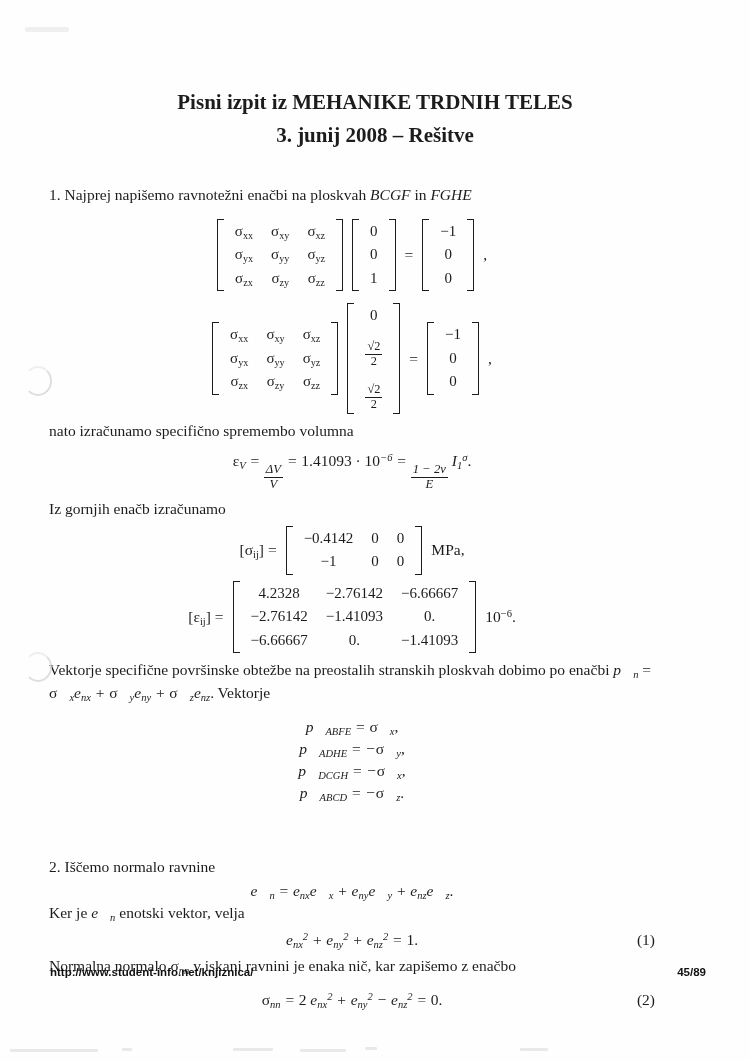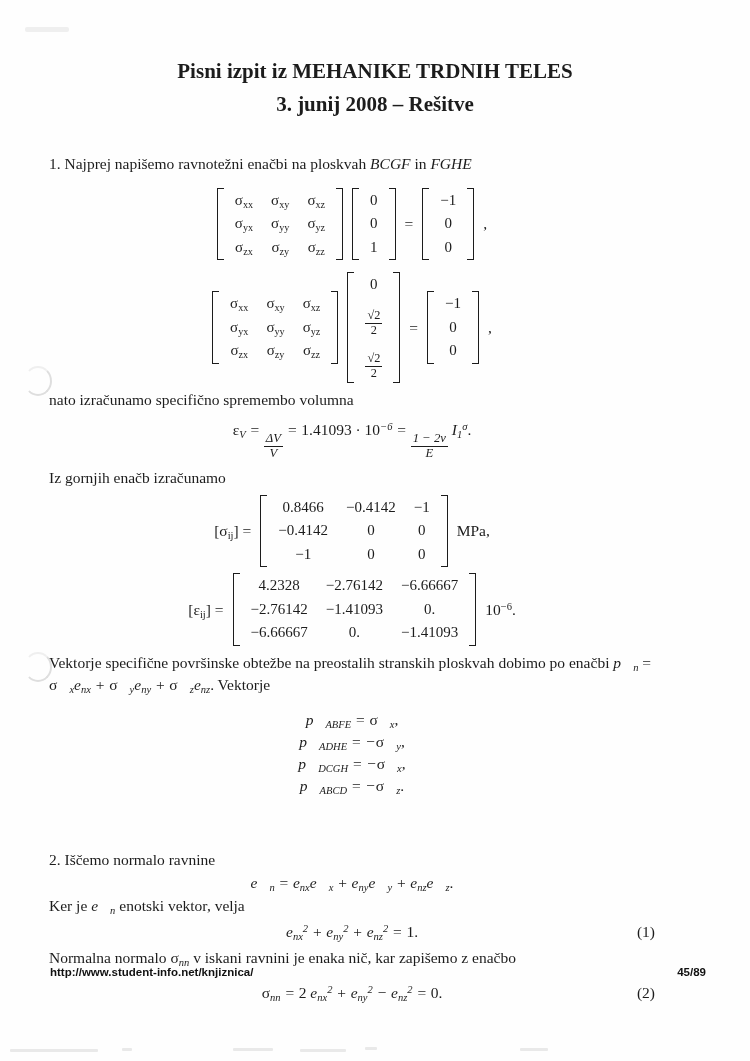--- a/index.html
+++ b/index.html
@@ -3,21 +3,21 @@
 <meta charset="utf-8">
 <style>
   html,body { margin:0; padding:0; background:#777; }
   .page {
     position:relative; width:750px; height:1061px; margin:0 auto;
     background:#fefefe; color:#1c1c1c;
     font-family:"Liberation Serif", serif; font-size:15.5px;
     overflow:hidden;
   }
   .content { padding:0 95px 0 49px; }
-  .title { margin-top:55px; text-align:center; font-weight:bold; font-size:21px; line-height:1.55; }
+  .title { margin-top:86px; text-align:center; font-weight:bold; font-size:21px; line-height:1.55; }
   .para { margin:0; line-height:1.45; }
   .p-intro   { margin-top:33px; }
   .mt-sm { margin-top:6px; }
   .mt-md { margin-top:12px; }
   .it { font-style:italic; }
   .rm { font-style:normal; }
   .math { font-style:italic; }
   sub, sup { font-size:68%; line-height:0; }
   sub { vertical-align:-0.3em; }
   sup { vertical-align:0.5em; }
@@ -210,25 +210,20 @@
 
     <p class="para mt-sm">Iz gornjih enačb izračunamo</p>
 
     <div class="eqline mt-sm">
       <span class="rm">[σ<sub>ij</sub>] =</span>
       <span class="bm">
           <span class="bl"></span>
           <table>
             <tbody>
               <tr>
-                <td>0.8466</td>
-                <td>−0.4142</td>
-                <td>−1</td>
-              </tr>
-              <tr>
                 <td>−0.4142</td>
                 <td>0</td>
                 <td>0</td>
               </tr>
               <tr>
                 <td>−1</td>
                 <td>0</td>
                 <td>0</td>
               </tr>
             </tbody>

